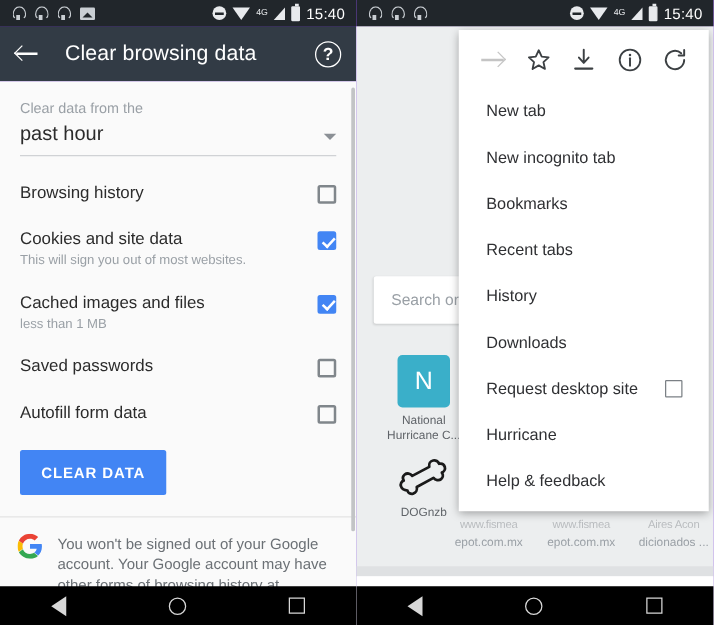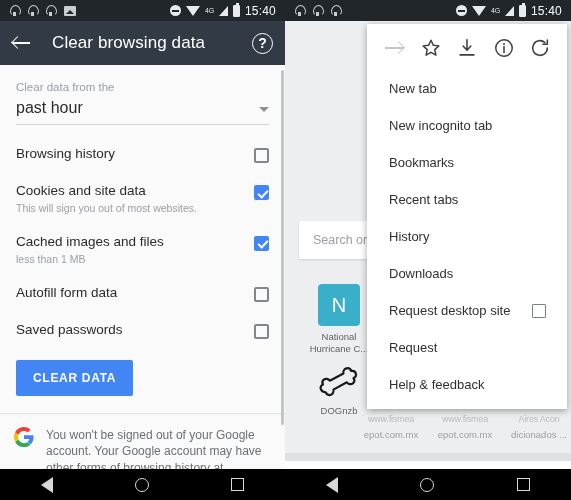--- a/index.html
+++ b/index.html
@@ -240,28 +240,28 @@
         <div class="opt">
           <div class="opt-text">
             <div class="opt-title">Cached images and files</div>
             <div class="opt-sub">less than 1 MB</div>
           </div>
           <span class="cbox checked"></span>
         </div>
 
         <div class="opt">
           <div class="opt-text">
-            <div class="opt-title">Autofill form data</div>
+            <div class="opt-title">Saved passwords</div>
           </div>
           <span class="cbox"></span>
         </div>
 
         <div class="opt">
           <div class="opt-text">
-            <div class="opt-title">Saved passwords</div>
+            <div class="opt-title">Autofill form data</div>
           </div>
           <span class="cbox"></span>
         </div>
 
       </div>
 
       <button class="clear-btn">CLEAR DATA</button>
 
       <div class="divider-line"></div>
 
@@ -395,21 +395,21 @@
             <span>History</span>
           </div>
           <div class="menu-item">
             <span>Downloads</span>
           </div>
           <div class="menu-item">
             <span>Request desktop site</span>
             <span class="menu-cbox"></span>
           </div>
           <div class="menu-item">
-            <span>Request</span>
+            <span>Hurricane</span>
           </div>
           <div class="menu-item">
             <span>Help &amp; feedback</span>
           </div>
         </div>
       </div>
 
     </div>
 
     <div class="navbar">

